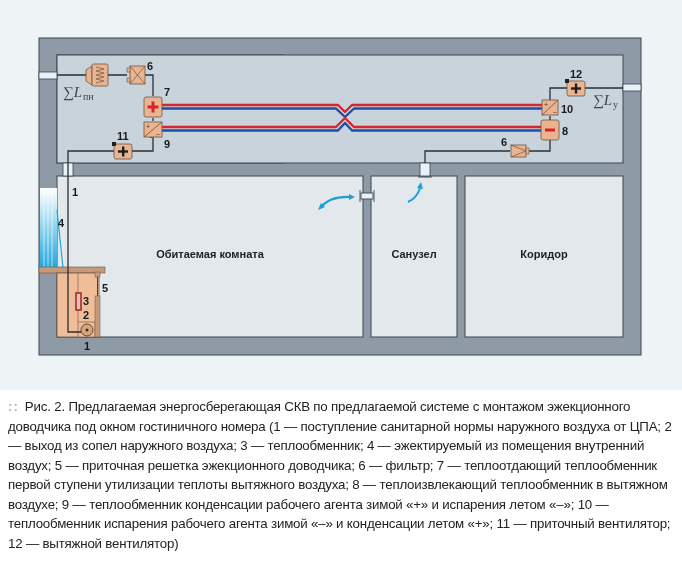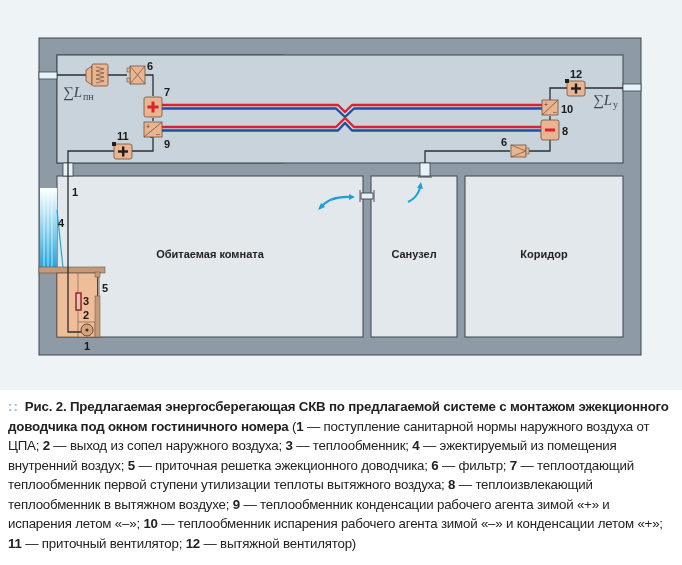--- a/index.html
+++ b/index.html
@@ -4,21 +4,21 @@
 <style>
   html, body { margin:0; padding:0; }
   body { width:682px; height:565px; background:#ffffff; font-family:"DejaVu Sans", sans-serif; position:relative; overflow:hidden; }
   #figure { position:absolute; left:0; top:0; width:682px; height:390px; background:#eef3f6; }
   #figure svg { position:absolute; left:0; top:0; }
   .lbl { font-family:"Liberation Sans", sans-serif; font-weight:bold; font-size:11px; fill:#1a1a1a; }
   .room-lbl { font-family:"Liberation Sans", sans-serif; font-weight:bold; font-size:11px; fill:#222; }
   .sigma { font-family:"Liberation Serif", serif; font-style:italic; font-size:15px; fill:#3a4652; }
   .sigma-sub { font-family:"Liberation Serif", serif; font-size:10px; fill:#3a4652; }
   #caption { position:absolute; left:8px; top:397px; width:668px; font-family:"Liberation Sans", sans-serif; font-size:13.3px; line-height:19.5px; color:#222; letter-spacing:-0.2px; }
-  #caption b { font-weight:bold; }
+  #caption b { font-weight:normal; }
   .dots { color:#9ab9cf; font-weight:bold; margin-right:6px; letter-spacing:1px; }
 </style>
 </head>
 <body>
 
 <div id="figure">
 <svg width="682" height="390" viewBox="0 0 682 390">
   <defs>
     <linearGradient id="windowGrad" x1="0" y1="0" x2="0" y2="1">
       <stop offset="0" stop-color="#ffffff"></stop>

